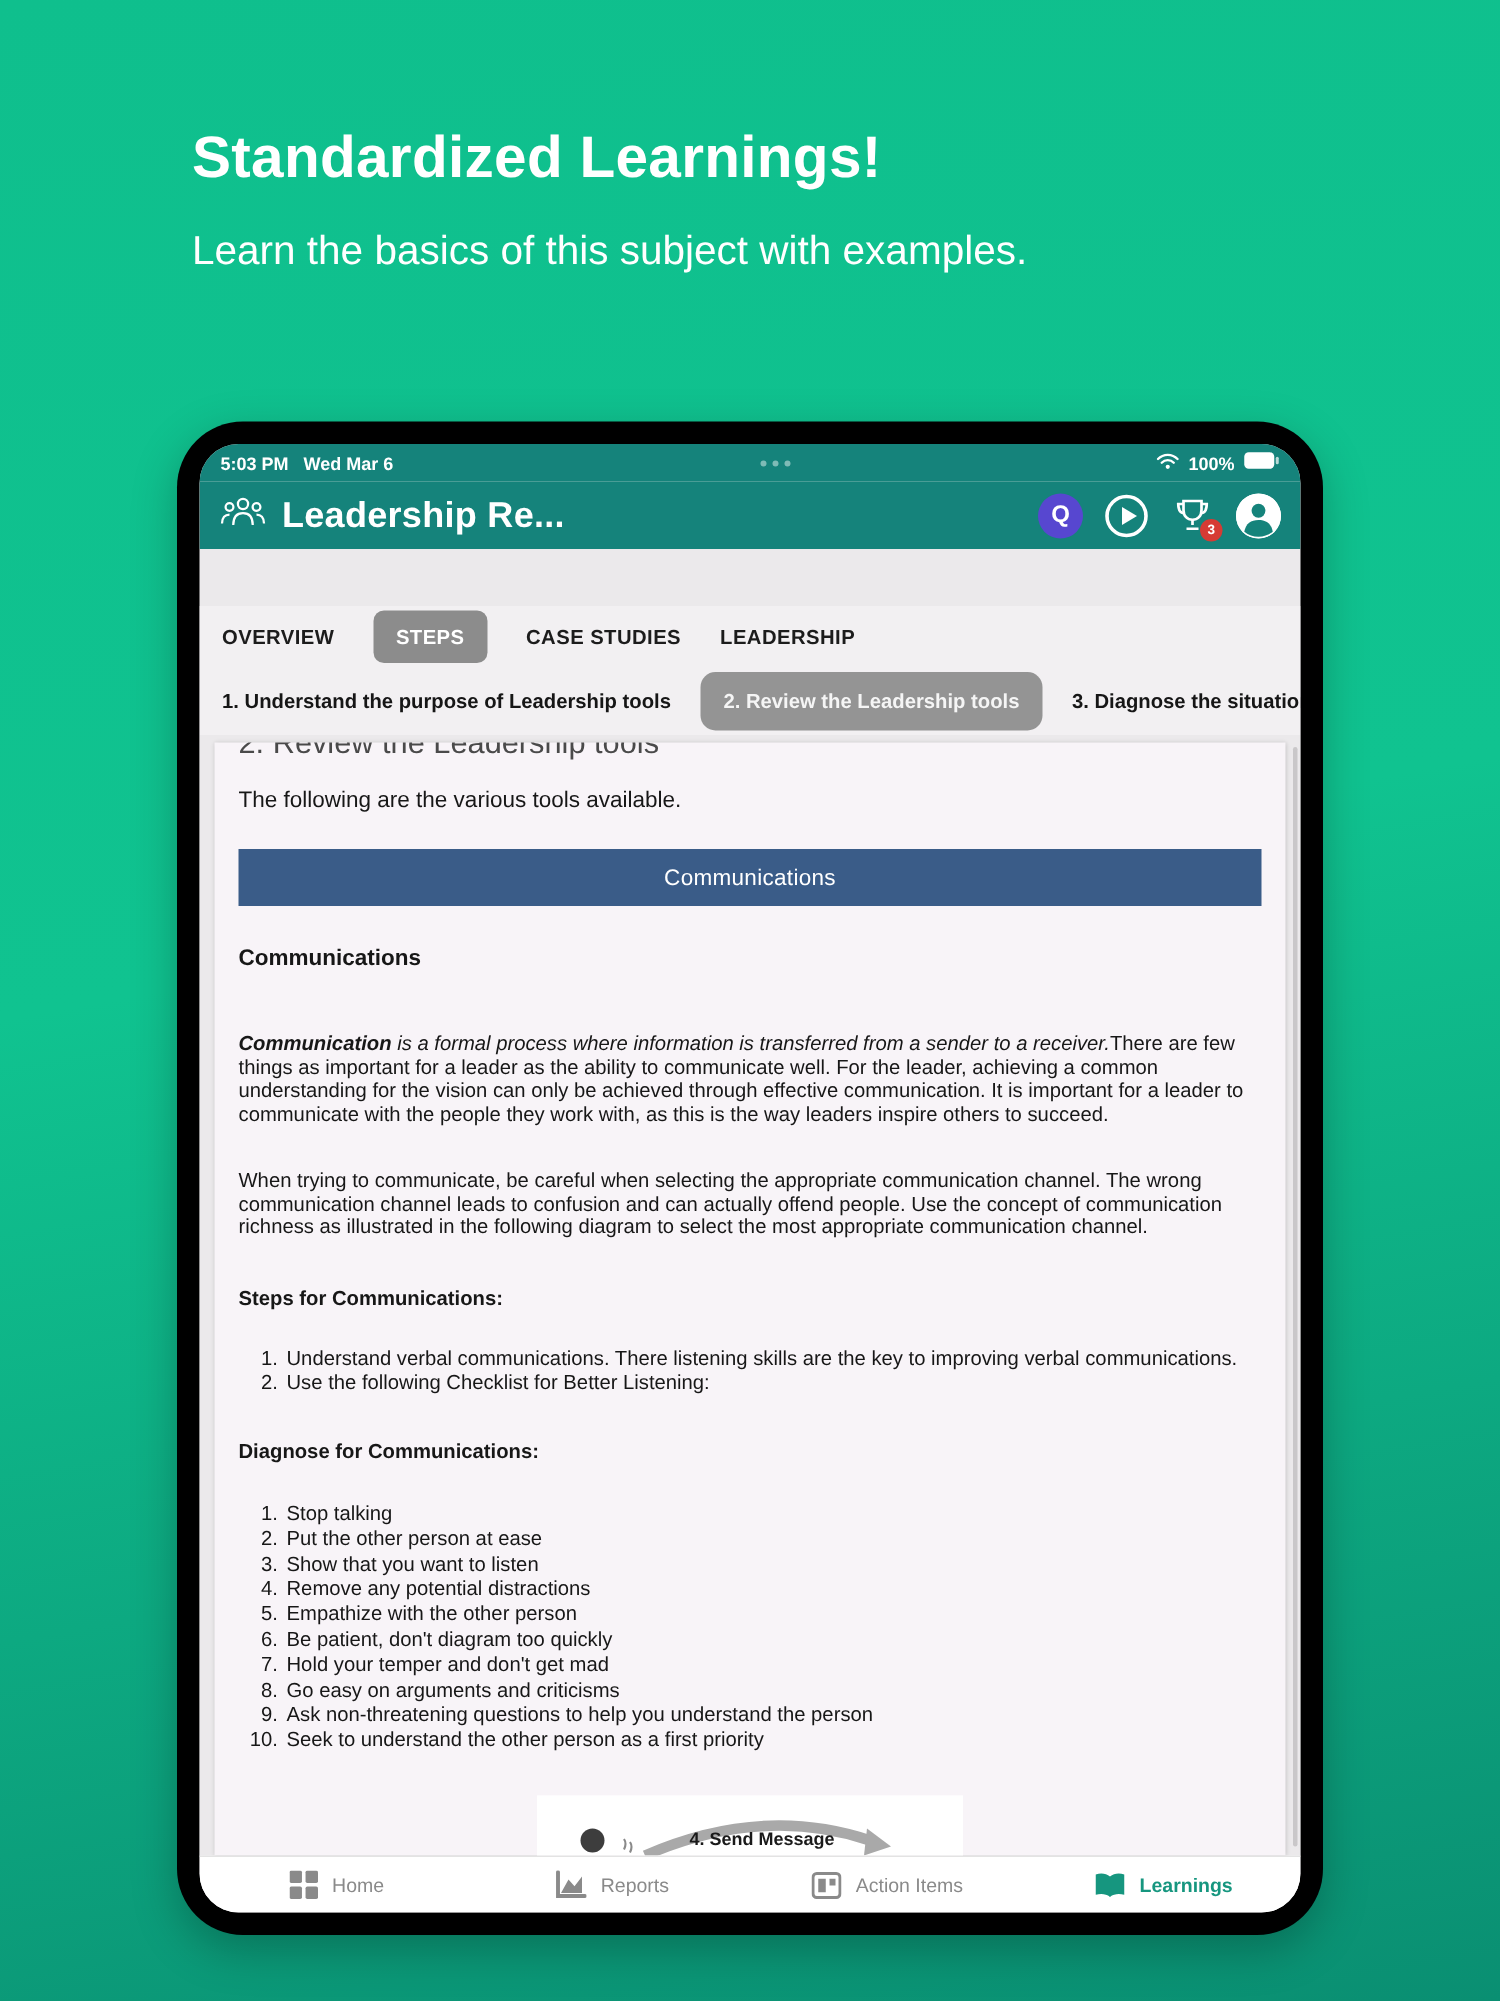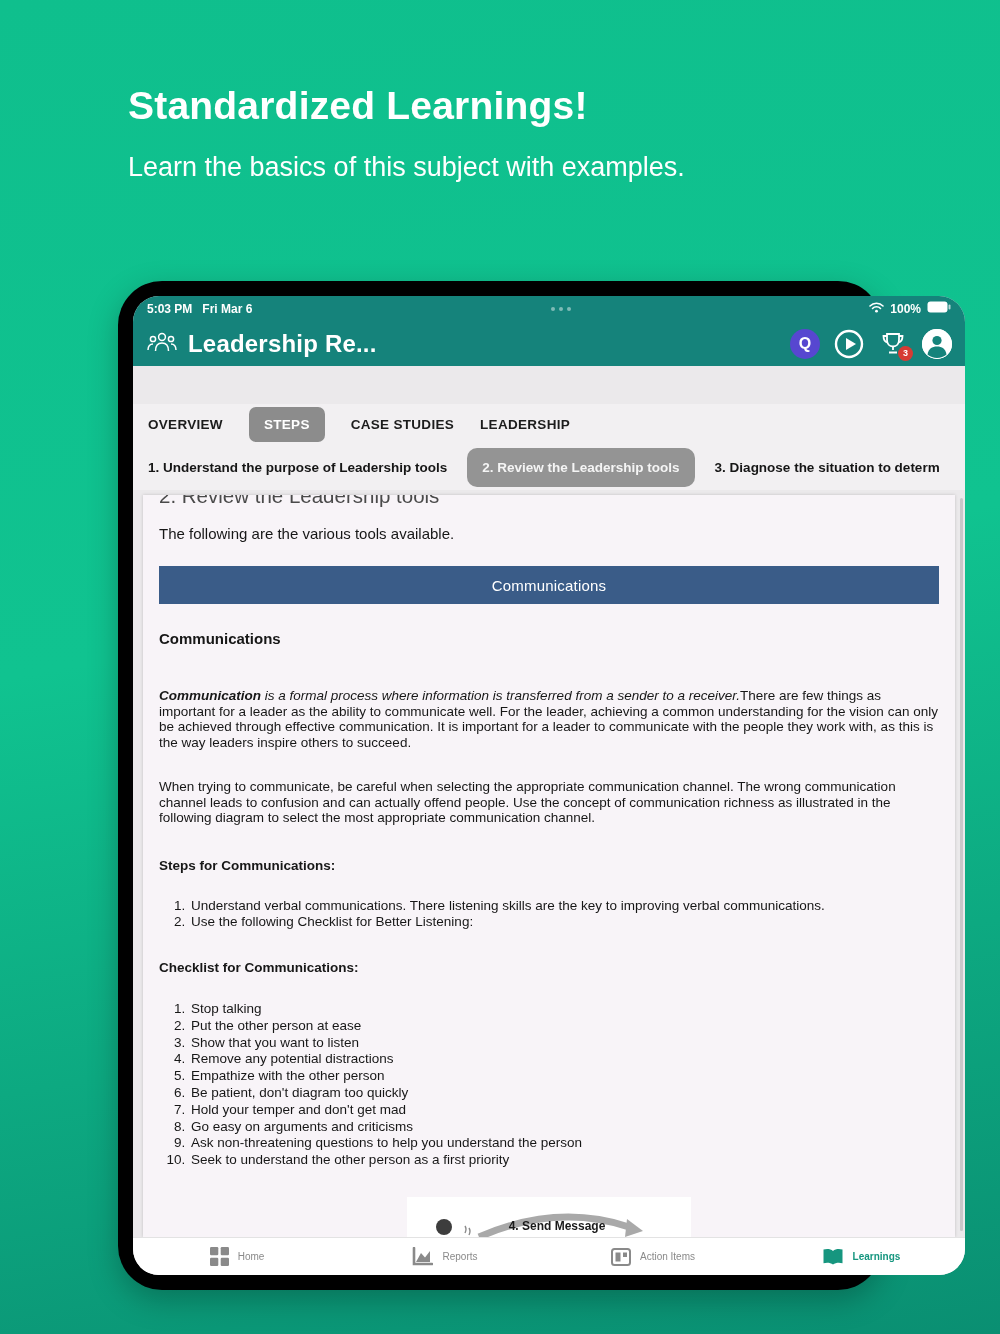--- a/index.html
+++ b/index.html
@@ -18,21 +18,21 @@
   }
   .hero{position:absolute; left:128px; top:84px; color:#fff;}
   .hero h1{font-size:39px; font-weight:700; letter-spacing:.2px;}
   .hero p{font-size:27px; font-weight:400; margin-top:24px;}
 
   .device{
     position:absolute; left:118px; top:281px; width:764px; height:1009px;
     background:#000; border-radius:44px; box-shadow:0 10px 30px rgba(0,0,0,.25);
   }
   .screen{
-    position:absolute; left:15px; top:15px; width:832px; height:979px;
+    position:absolute; left:15px; top:15px; width:734px; height:979px;
     border-radius:26px; overflow:hidden; background:var(--page-bg);
     display:flex; flex-direction:column;
   }
 
   
   .statusbar{
     height:25px; background:var(--header-bg); color:#fff; flex:0 0 25px;
     display:flex; align-items:center; padding:0 14px; font-size:12px; font-weight:600;
   }
   .statusbar .sb-left{display:flex; gap:10px;}
@@ -99,38 +99,38 @@
   .checklist-heading{margin-top:29px;}
   ol.checklist{margin-top:26px;}
   figure.diagram{width:284px; margin:28px auto 0 auto; background:#fff; display:block;}
 
   
   .bottomnav{
     height:38px; flex:0 0 38px; background:#fff; border-top:1px solid #e3e3e3;
     display:flex; align-items:center;
   }
   .nav-item{flex:1; display:flex; align-items:center; justify-content:center; gap:9px;
-    font-size:10px; color:var(--nav-gray); cursor:pointer;}
+    font-size:13px; color:var(--nav-gray); cursor:pointer;}
   .nav-item.active{color:var(--nav-active); font-weight:600;}
 </style>
 </head>
 <body>
 
 <div class="hero">
   <h1>Standardized Learnings!</h1>
   <p>Learn the basics of this subject with examples.</p>
 </div>
 
 <div class="device">
   <div class="screen">
 
     <div class="statusbar">
       <div class="sb-left">
         <span>5:03 PM</span>
-        <span>Fri Mar 6</span>
+        <span>Wed Mar 6</span>
       </div>
       <div class="sb-center">
         <span class="sb-dot"></span>
           <span class="sb-dot"></span>
           <span class="sb-dot"></span>
       </div>
       <div class="sb-right">
         <span>
           <svg width="15" height="11" viewBox="0 0 15 11">
               <path d="M1 4 A9 9 0 0 1 14 4" stroke="#fff" stroke-width="1.6" fill="none" stroke-linecap="round"></path>
@@ -213,21 +213,21 @@
         <p class="para para1"><span class="lead-bi">Communication</span><span class="lead-i"> is a formal process where information is transferred from a sender to a receiver.</span><span>There are few things as important for a leader as the ability to communicate well. For the leader, achieving a common understanding for the vision can only be achieved through effective communication. It is important for a leader to communicate with the people they work with, as this is the way leaders inspire others to succeed.</span></p>
 
         <p class="para para2">When trying to communicate, be careful when selecting the appropriate communication channel. The wrong communication channel leads to confusion and can actually offend people. Use the concept of communication richness as illustrated in the following diagram to select the most appropriate communication channel.</p>
 
         <h4 class="list-heading">Steps for Communications:</h4>
         <ol class="numlist">
           <li>Understand verbal communications. There listening skills are the key to improving verbal communications.</li>
           <li>Use the following Checklist for Better Listening:</li>
         </ol>
 
-        <h4 class="list-heading checklist-heading">Checklist for Communications:</h4>
+        <h4 class="list-heading checklist-heading">Diagnose for Communications:</h4>
         <ol class="numlist checklist">
           <li>Stop talking</li>
           <li>Put the other person at ease</li>
           <li>Show that you want to listen</li>
           <li>Remove any potential distractions</li>
           <li>Empathize with the other person</li>
           <li>Be patient, don't diagram too quickly</li>
           <li>Hold your temper and don't get mad</li>
           <li>Go easy on arguments and criticisms</li>
           <li>Ask non-threatening questions to help you understand the person</li>

